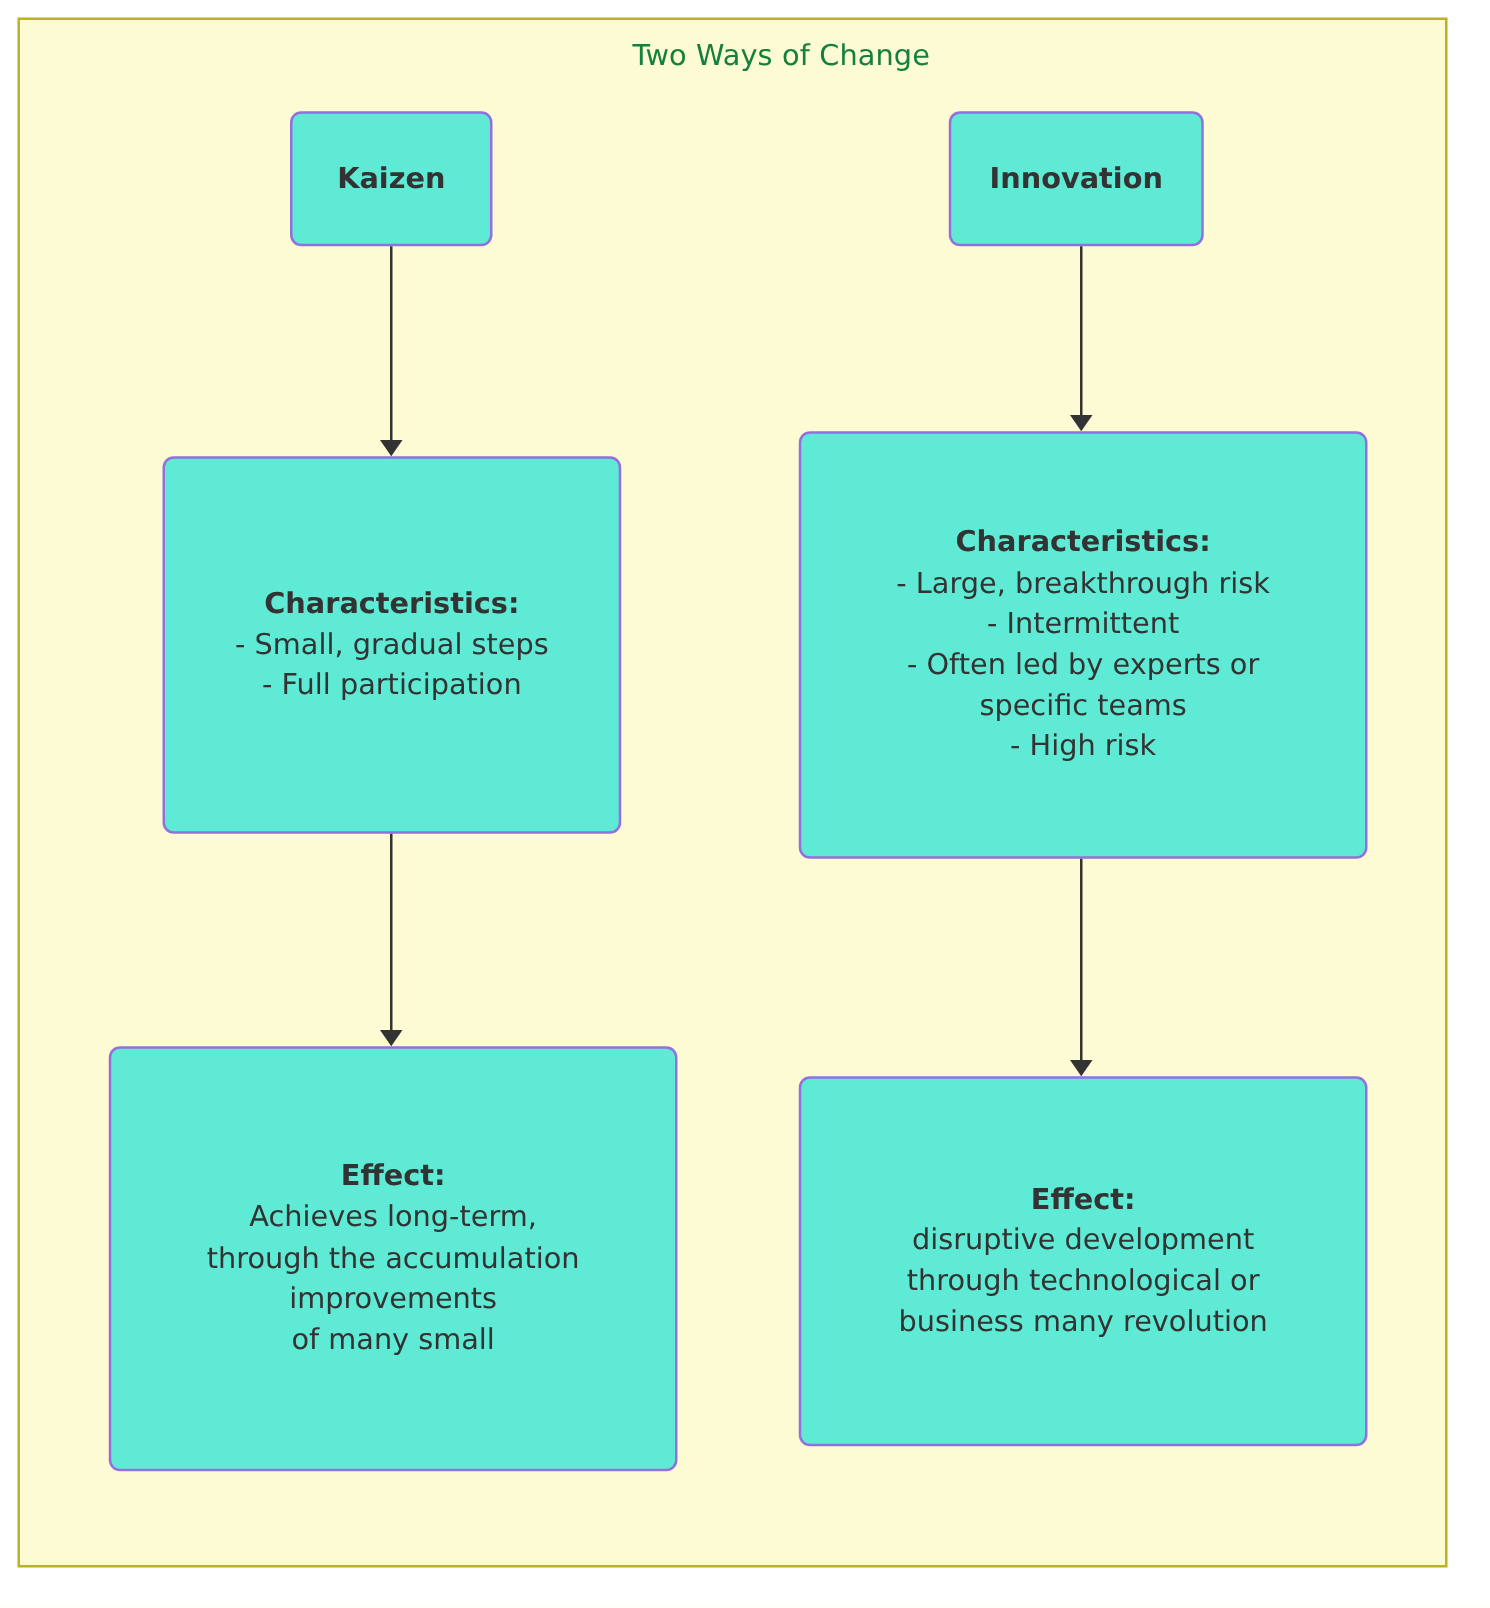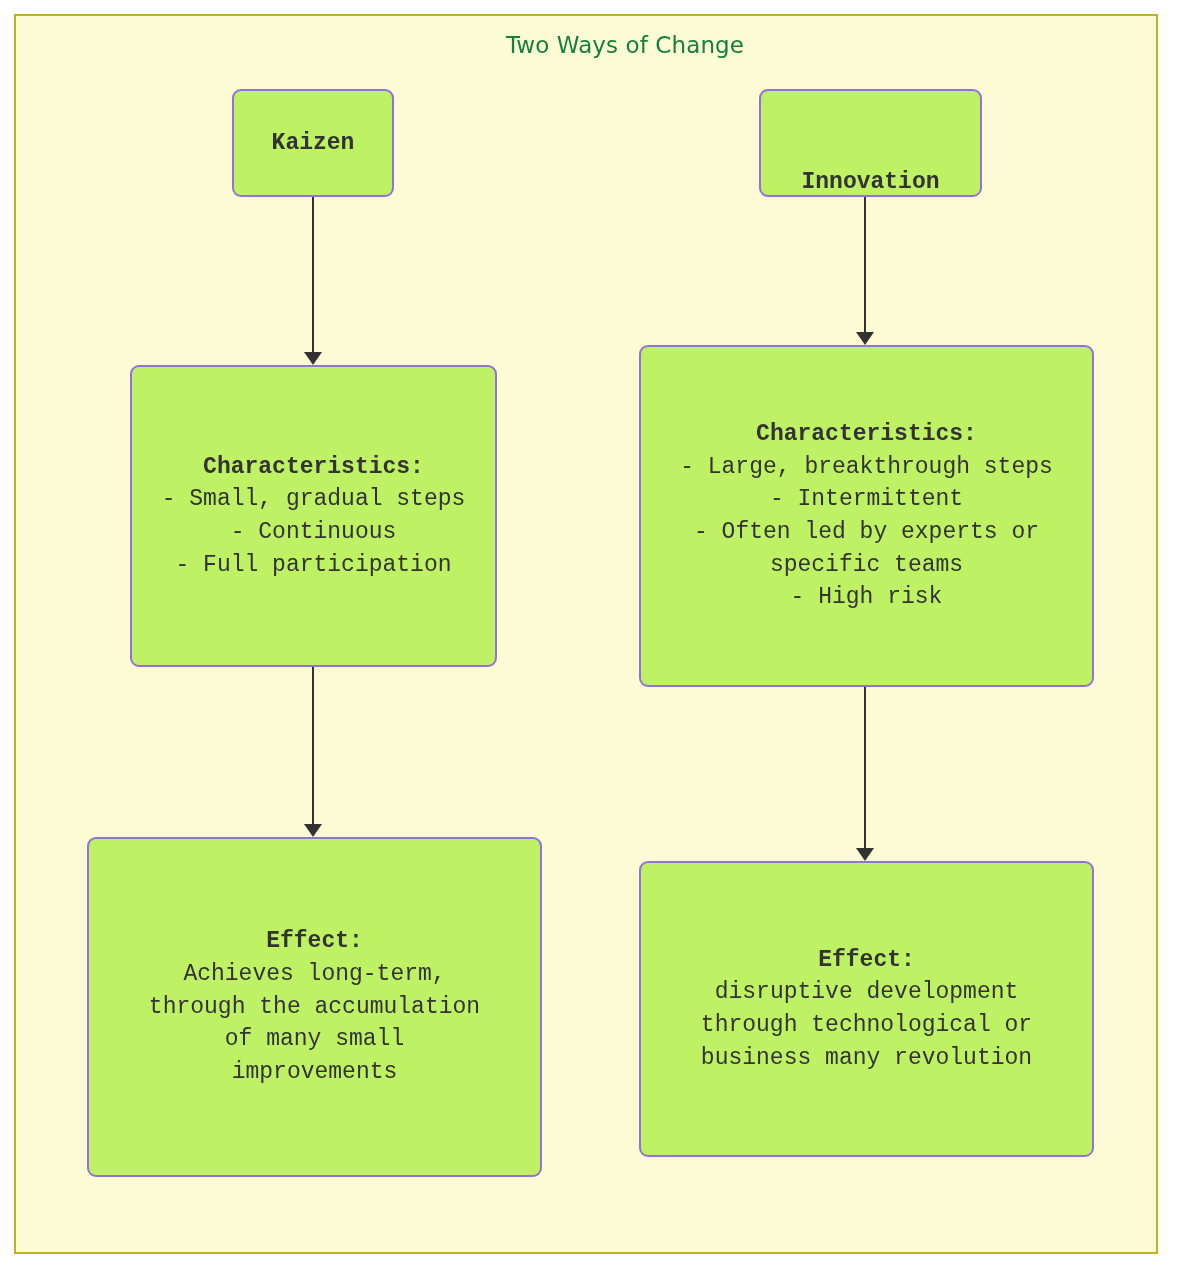--- a/index.html
+++ b/index.html
@@ -35,29 +35,28 @@
     font-size: 23px;
     font-weight: 400;
     color: #15803d;
     letter-spacing: 0.1px;
     padding-left: 39px;
   }
 
   .node {
     position: absolute;
     box-sizing: border-box;
-    background: #bef264;
+    background: #5eead4;
     border: 2px solid #9370db;
     border-radius: 9px;
     display: flex;
     align-items: center;
     justify-content: center;
     text-align: center;
     color: #333333;
-    font-family: Liberation Mono, monospace;
   }
 
   .node-lines {
     display: block;
     width: 100%;
     line-height: 1.42;
   }
 
   .node-line {
     display: block;
@@ -69,21 +68,21 @@
     font-weight: 700;
   }
 
   .node-title {
     font-size: 23px;
     font-weight: 700;
   }
 
   
   #node-kaizen          { left: 216px;  top: 73px;   width: 162px; height: 108px; }
-  #node-innovation      { left: 743px;  top: 73px;   width: 223px; height: 108px; align-items: flex-end; }
+  #node-innovation      { left: 743px;  top: 73px;   width: 204px; height: 108px; }
   #node-kaizen-char     { left: 114px;  top: 349px;  width: 367px; height: 302px; }
   #node-innovation-char { left: 623px;  top: 329px;  width: 455px; height: 342px; }
   #node-kaizen-effect   { left: 71px;   top: 821px;  width: 455px; height: 340px; }
   #node-innovation-effect { left: 623px; top: 845px; width: 455px; height: 296px; }
 
   
   .edge {
     position: absolute;
     width: 2px;
     background: #333333;
@@ -120,49 +119,48 @@
     <span class="node-title">Kaizen</span>
   </div>
 
   <div class="edge" id="edge-kaizen-to-char"></div>
   <div class="arrowhead" id="edge-kaizen-to-char-head"></div>
 
   <div class="node" id="node-kaizen-char">
     <span class="node-lines">
       <span class="node-line head">Characteristics:</span>
       <span class="node-line">- Small, gradual steps</span>
-      <span class="node-line">- Continuous</span>
       <span class="node-line">- Full participation</span>
     </span>
   </div>
 
   <div class="edge" id="edge-char-to-effect"></div>
   <div class="arrowhead" id="edge-char-to-effect-head"></div>
 
   <div class="node" id="node-kaizen-effect">
     <span class="node-lines">
       <span class="node-line head">Effect:</span>
       <span class="node-line">Achieves long-term,</span>
       <span class="node-line">through the accumulation</span>
+      <span class="node-line">improvements</span>
       <span class="node-line">of many small</span>
-      <span class="node-line">improvements</span>
     </span>
   </div>
 
   <div class="node" id="node-innovation">
     <span class="node-title">Innovation</span>
   </div>
 
   <div class="edge" id="edge-innovation-to-char"></div>
   <div class="arrowhead" id="edge-innovation-to-char-head"></div>
 
   <div class="node" id="node-innovation-char">
     <span class="node-lines">
       <span class="node-line head">Characteristics:</span>
-      <span class="node-line">- Large, breakthrough steps</span>
+      <span class="node-line">- Large, breakthrough risk</span>
       <span class="node-line">- Intermittent</span>
       <span class="node-line">- Often led by experts or</span>
       <span class="node-line">specific teams</span>
       <span class="node-line">- High risk</span>
     </span>
   </div>
 
   <div class="edge" id="edge-ichar-to-ieffect"></div>
   <div class="arrowhead" id="edge-ichar-to-ieffect-head"></div>
 

